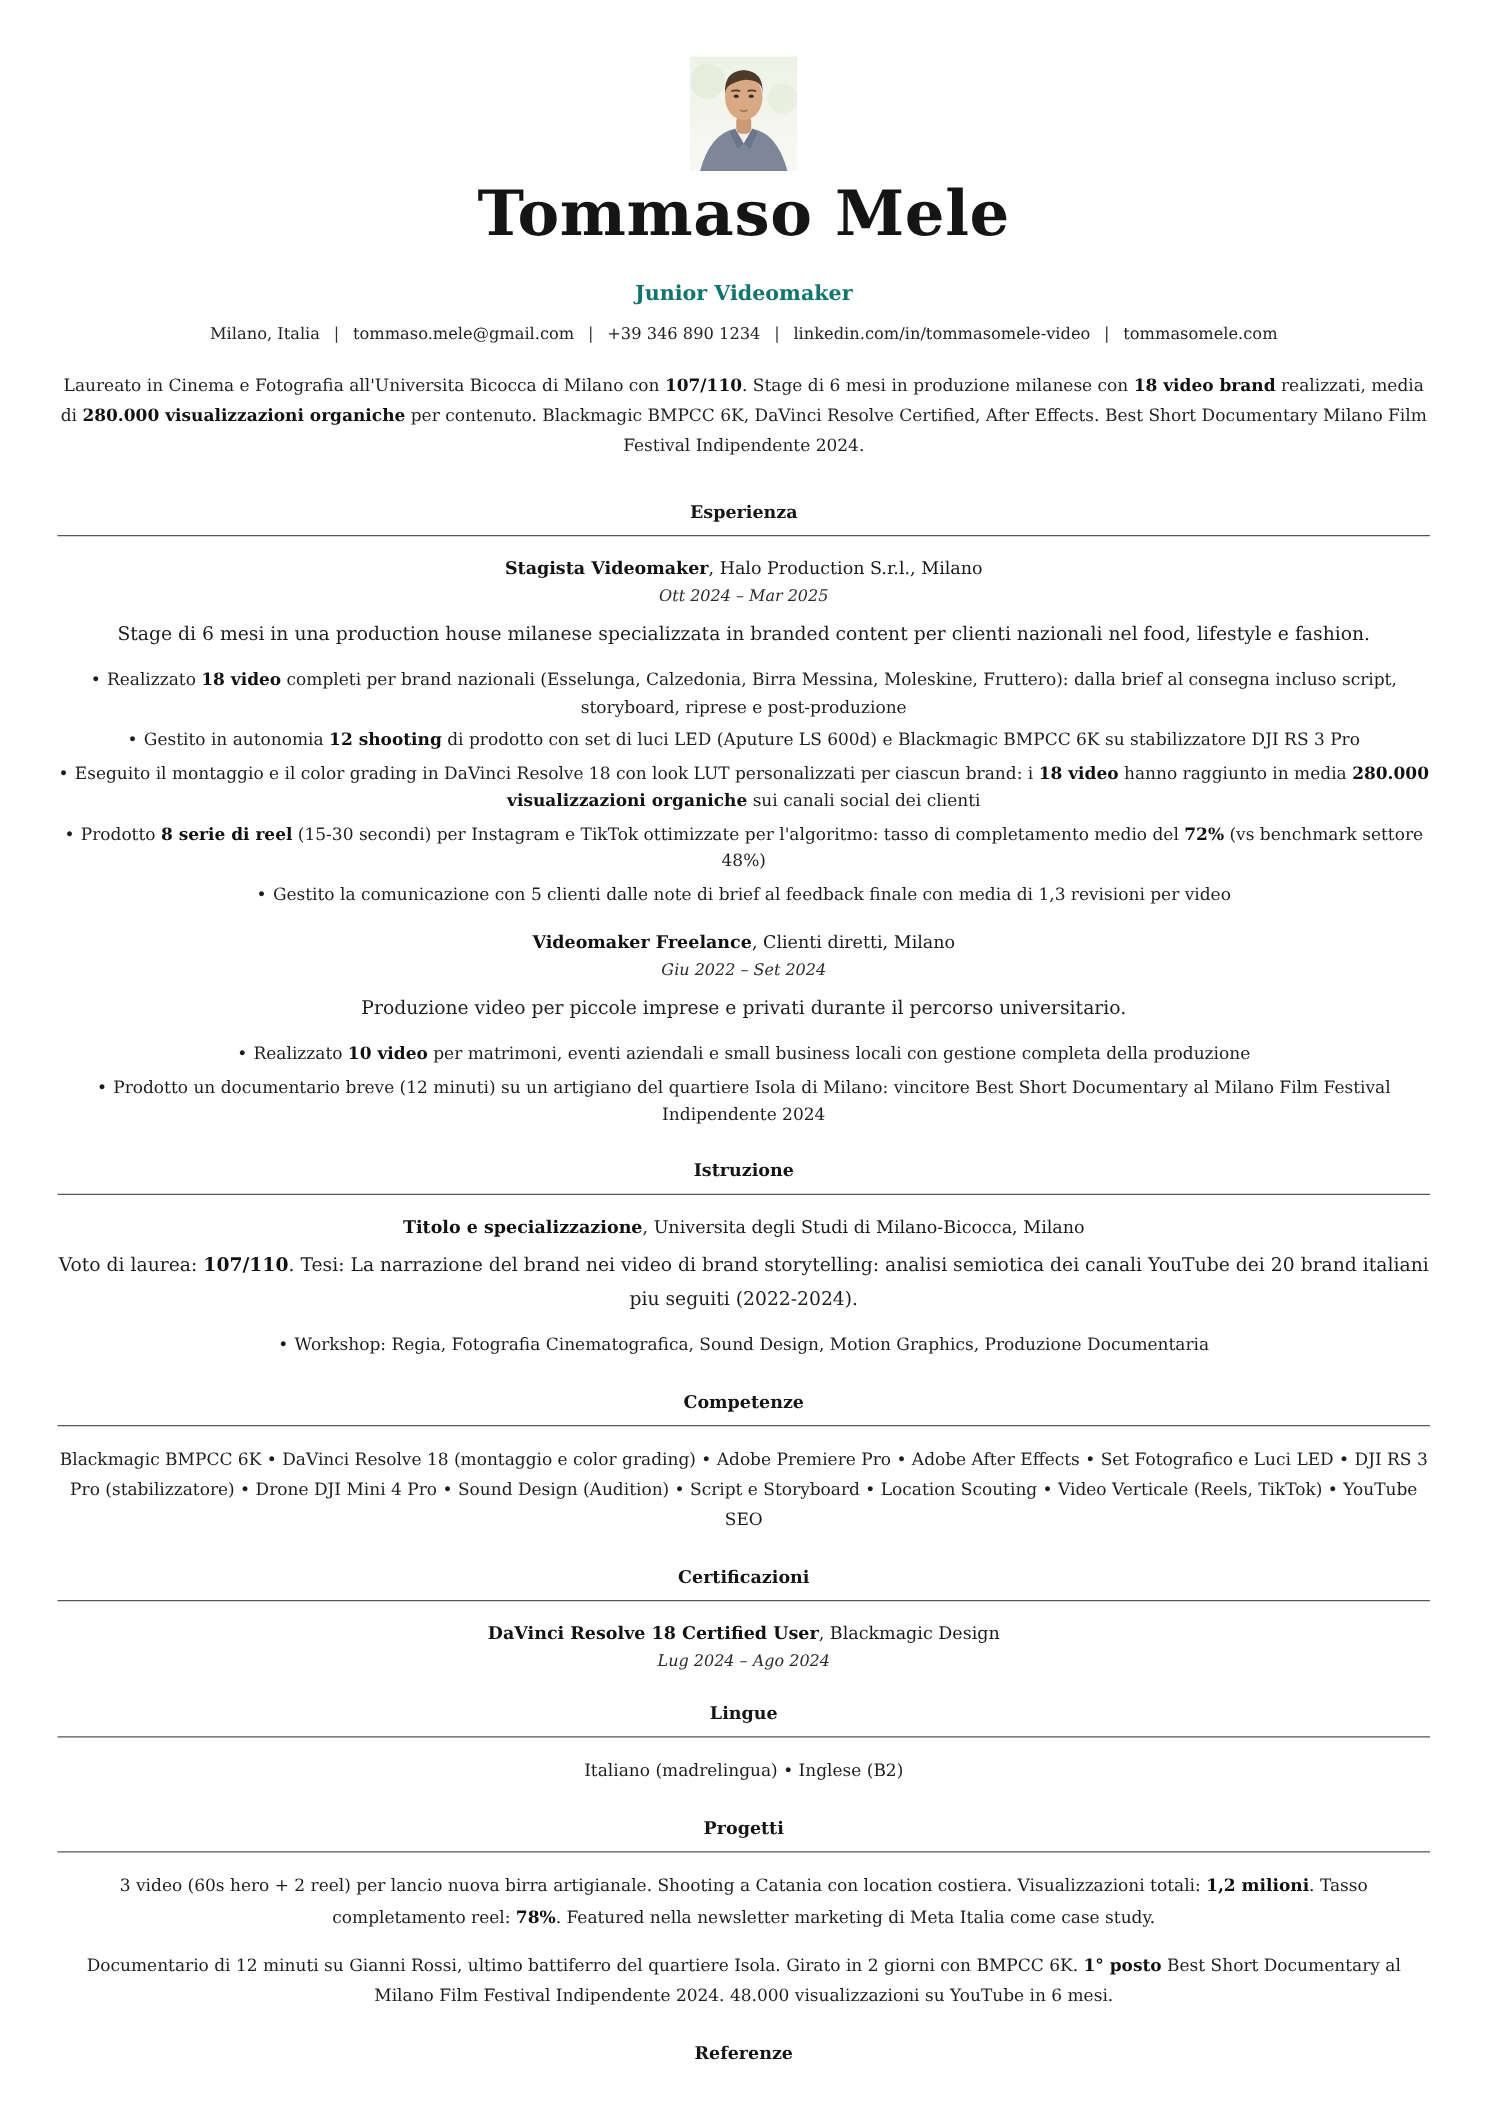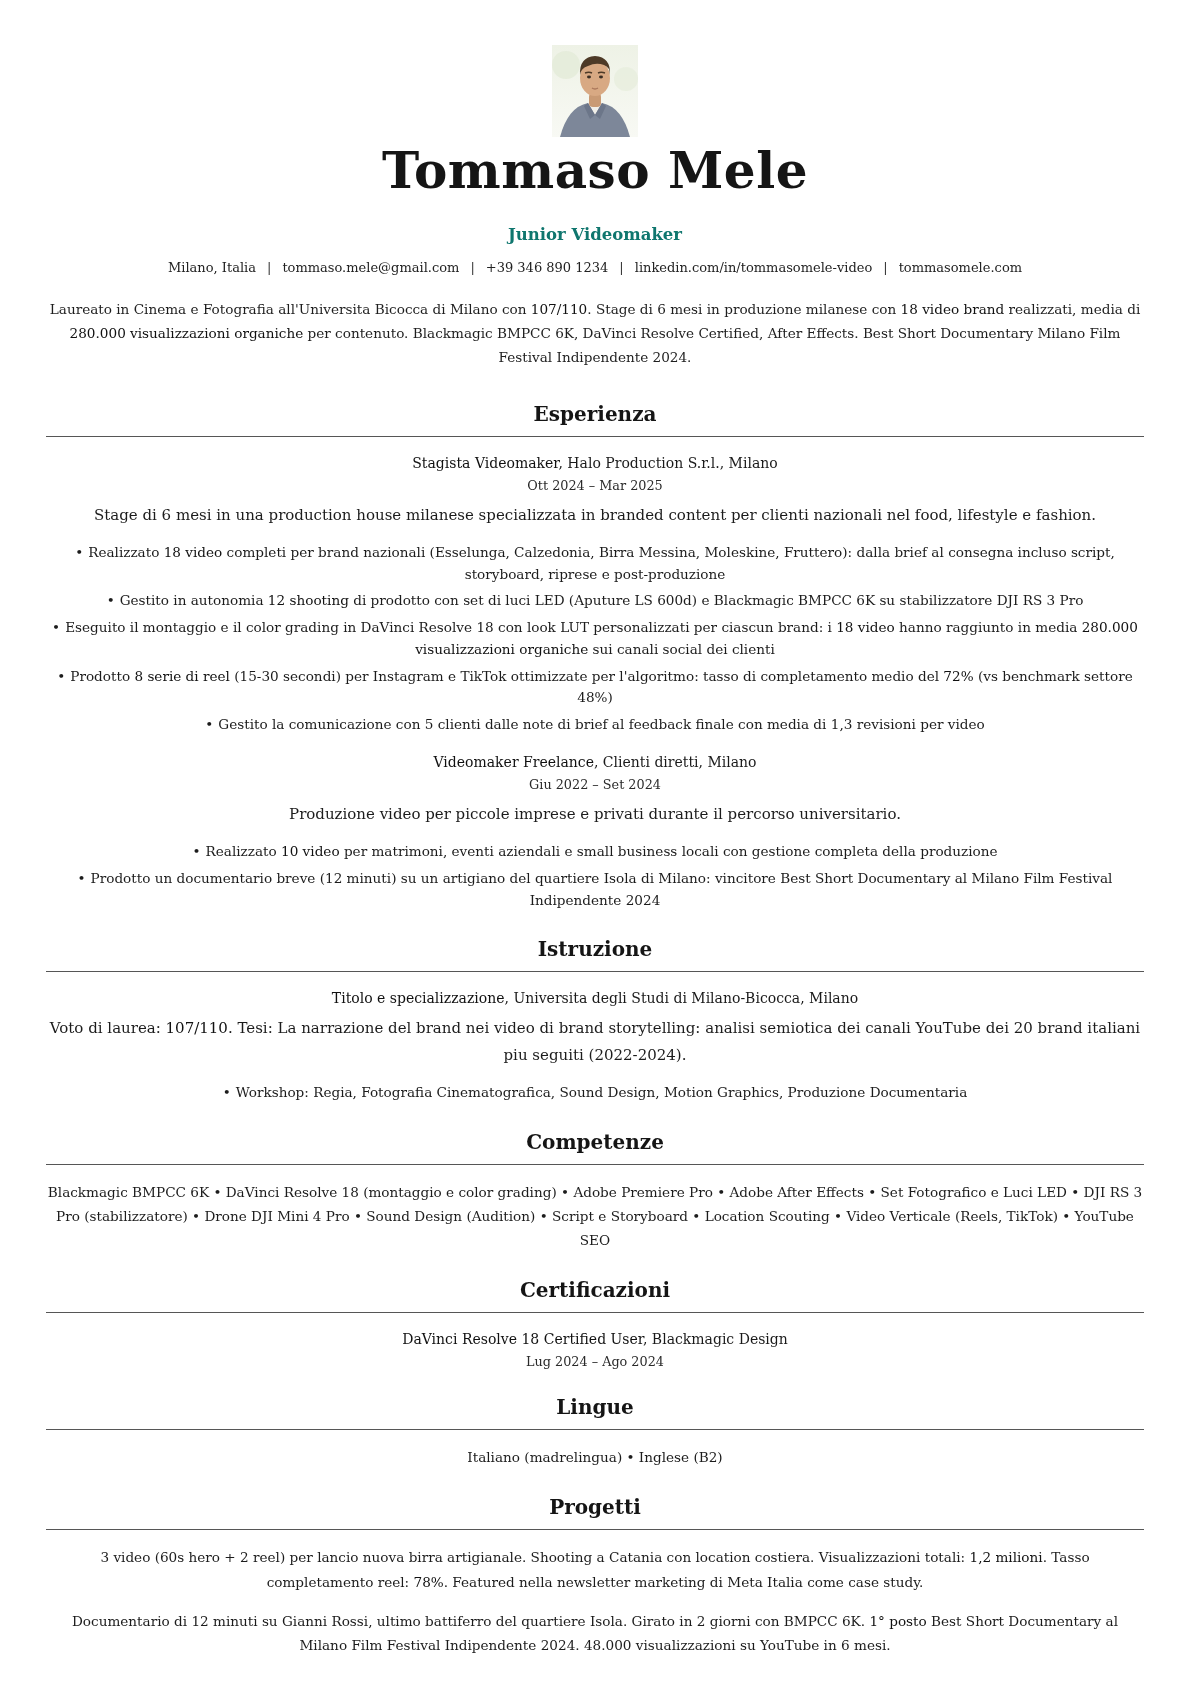--- a/index.html
+++ b/index.html
@@ -43,60 +43,61 @@
   }
   .contact .sep { padding: 0 11px; color: #333333; }
   .summary {
     font-size: 13.6px;
     line-height: 1.78;
     margin: 0 0 6px 0;
     color: #1e1e1e;
   }
   section { margin: 0; }
   h2.section-heading {
-    font-size: 20px;
+    font-size: 14px;
     font-weight: 700;
     margin: 26px 0 10px 0;
     color: #151515;
   }
   .rule {
     border: none;
     border-top: 1px solid #565656;
     margin: 0 0 6px 0;
     height: 0;
   }
   .block { margin: 0; }
   .entry-title {
     font-size: 14px;
     margin: 18px 0 0 0;
     color: #1a1a1a;
   }
   .entry-date {
     font-size: 12.8px;
+    font-style: italic;
     margin: 7px 0 0 0;
     color: #2a2a2a;
   }
   .entry-desc {
     font-size: 15px;
     line-height: 1.75;
     margin: 9px 0 0 0;
   }
   .bullets { margin: 14px 0 2px 0; }
   .bullet {
     font-size: 13.6px;
     line-height: 1.6;
     margin: 5px 0;
   }
   .bullet .glyph { margin-right: 5px; }
   .para {
     font-size: 13.6px;
     line-height: 1.78;
     margin: 15px 0 4px 0;
   }
-  b { font-weight: 400; color: #111111; }
+  b { font-weight: 700; color: #111111; }
 </style>
 </head>
 <body>
 
 <div class="page">
   <header>
     <span class="photo">
       <svg width="86" height="92" viewBox="0 0 86 92" xmlns="http://www.w3.org/2000/svg">
         <defs>
           <linearGradient id="bg" x1="0" y1="0" x2="0" y2="1">

